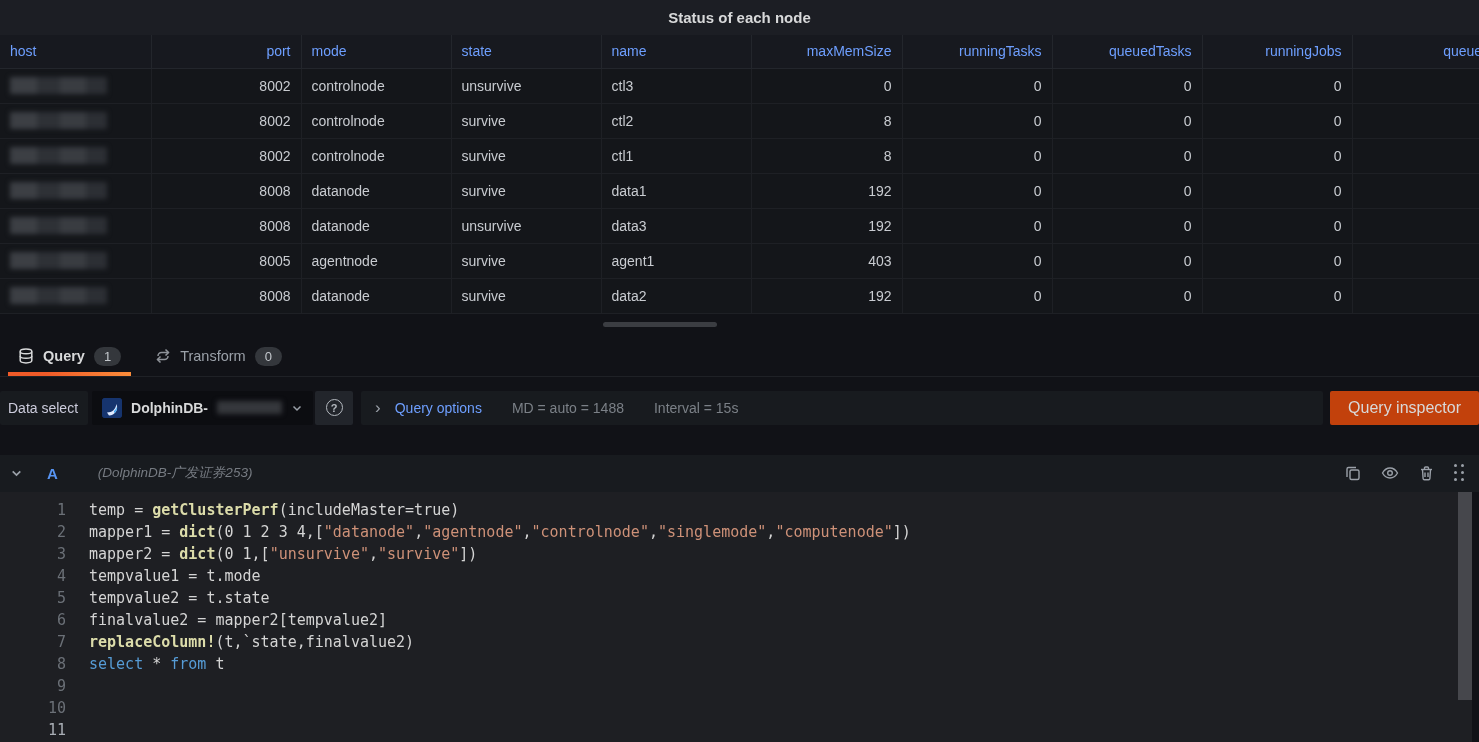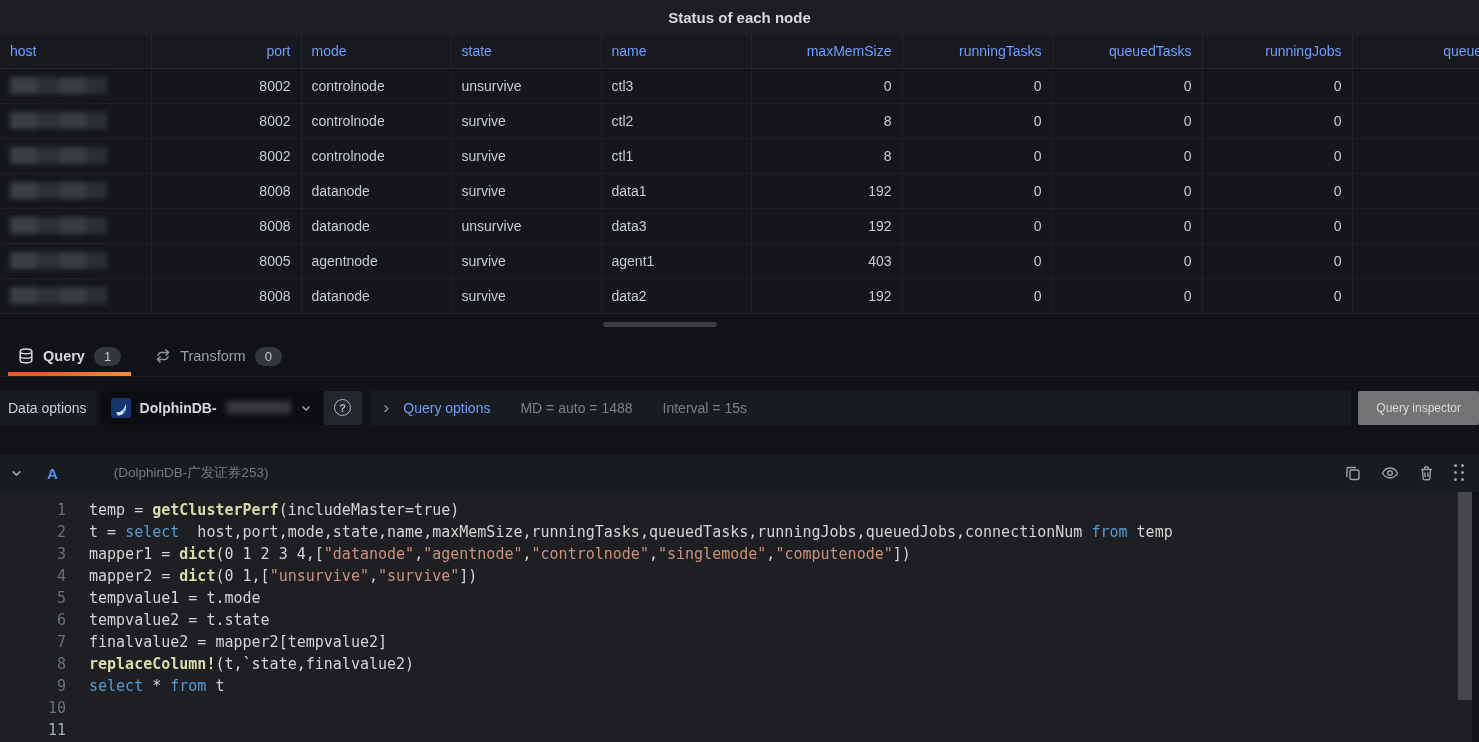--- a/index.html
+++ b/index.html
@@ -83,34 +83,34 @@
   .qmark { width:17px; height:17px; border:1.4px solid #b4b9bf; border-radius:50%;
     color:#b4b9bf; font-size:11px; font-weight:bold; display:flex; align-items:center; justify-content:center; }
   .opts-strip {
     flex:1; background:#181b1f; margin-left:8px; display:flex; align-items:center;
     gap:14px; padding:0 14px; border-radius:2px;
   }
   .chev-right { color:#9aa0a8; font-size:17px; line-height:1; cursor:pointer; }
   .q-options { color:#6e9fff; font-size:14px; font-weight:500; cursor:pointer; }
   .opt-meta { color:#7b8087; font-size:14px; margin-left:16px; }
   .inspector-btn {
-    margin-left:7px; background:#737373; border:none; border-radius:2px; color:#d8d9da;
-    font-size:12px; font-weight:500; padding:0 18px; cursor:pointer;
+    margin-left:7px; background:#c2410c; border:none; border-radius:2px; color:#d8d9da;
+    font-size:16px; font-weight:500; padding:0 18px; cursor:pointer;
     font-family:"Liberation Sans",sans-serif;
     text-align:center;
   }
 
   
   .qcard-header {
     margin-top:30px; height:37px; background:#181b1f; display:flex; align-items:center;
     padding:0 14px 0 10px; gap:14px;
   }
   .collapse-chev { color:#9aa0a8; display:flex; cursor:pointer; }
   .q-ref { color:#5794f2; font-size:15px; font-weight:bold; margin-left:10px; }
-  .q-desc { color:#767b82; font-size:13.5px; margin-left:42px; }
+  .q-desc { color:#767b82; font-size:13.5px; font-style:italic; margin-left:26px; }
   .q-actions { margin-left:auto; display:flex; align-items:center; gap:20px; color:#9aa0a8; }
   .q-actions .act { display:flex; cursor:pointer; }
   .grip { display:grid; grid-template-columns:repeat(2,4px); grid-auto-rows:4px; gap:3px; cursor:grab; }
   .grip i { width:3px; height:3px; border-radius:50%; background:#9aa0a8; }
 
   
   .editor {
     height:250px; background:#1e1f23; display:flex; position:relative;
     font-family:"DejaVu Sans Mono","Liberation Mono",monospace; font-size:15px;
     padding-top:7px; margin-right:7px;
@@ -286,21 +286,21 @@
         <path d="M5.5 14.5 L2.5 11.5 L5.5 8.5"></path>
         <path d="M2.5 11.5 H9.5 A3.5 3.5 0 0 0 13 8"></path>
       </svg>
     </span>
     <span class="tab-label">Transform</span>
     <span class="badge">0</span>
   </div>
 </div>
 
 <div class="toolbar">
-  <div class="ds-label">Data options</div>
+  <div class="ds-label">Data select</div>
   <div class="ds-picker">
     <span class="ds-logo">
       <svg viewBox="0 0 20 20" width="20" height="20">
         <rect width="20" height="20" rx="3" fill="#16346e"></rect>
         <path d="M5 14.5c5.5 0 8.5-3.5 9.5-8.5 2.2 6.5-1.5 11-7.5 11.5z" fill="#dfeaff"></path>
         <path d="M12 13c1.5-1 2.3-2.6 2.5-4.5 1 3-0.2 5.5-2.5 6.5z" fill="#3fa9f5"></path>
       </svg>
     </span>
     <span class="ds-name">DolphinDB-</span>
     <span class="ds-blur"></span>
@@ -371,21 +371,20 @@
       <div class="ln">5</div>
       <div class="ln">6</div>
       <div class="ln">7</div>
       <div class="ln">8</div>
       <div class="ln">9</div>
       <div class="ln">10</div>
       <div class="ln">11</div>
     </div>
   <div class="codecol">
       <div class="code-line"><span class="tok-p">temp = </span><span class="tok-f">getClusterPerf</span><span class="tok-p">(includeMaster=true)</span></div>
-      <div class="code-line"><span class="tok-p">t = </span><span class="tok-k">select</span><span class="tok-p">  host,port,mode,state,name,maxMemSize,runningTasks,queuedTasks,runningJobs,queuedJobs,connectionNum </span><span class="tok-k">from</span><span class="tok-p"> temp</span></div>
       <div class="code-line"><span class="tok-p">mapper1 = </span><span class="tok-f">dict</span><span class="tok-p">(0 1 2 3 4,[</span><span class="tok-s">"datanode"</span><span class="tok-p">,</span><span class="tok-s">"agentnode"</span><span class="tok-p">,</span><span class="tok-s">"controlnode"</span><span class="tok-p">,</span><span class="tok-s">"singlemode"</span><span class="tok-p">,</span><span class="tok-s">"computenode"</span><span class="tok-p">])</span></div>
       <div class="code-line"><span class="tok-p">mapper2 = </span><span class="tok-f">dict</span><span class="tok-p">(0 1,[</span><span class="tok-s">"unsurvive"</span><span class="tok-p">,</span><span class="tok-s">"survive"</span><span class="tok-p">])</span></div>
       <div class="code-line"><span class="tok-p">tempvalue1 = t.mode</span></div>
       <div class="code-line"><span class="tok-p">tempvalue2 = t.state</span></div>
       <div class="code-line"><span class="tok-p">finalvalue2 = mapper2[tempvalue2]</span></div>
       <div class="code-line"><span class="tok-f">replaceColumn!</span><span class="tok-p">(t,`state,finalvalue2)</span></div>
       <div class="code-line"><span class="tok-k">select</span><span class="tok-p"> * </span><span class="tok-k">from</span><span class="tok-p"> t</span></div>
     </div>
   <div class="vscrollbar"></div>
 </div>

